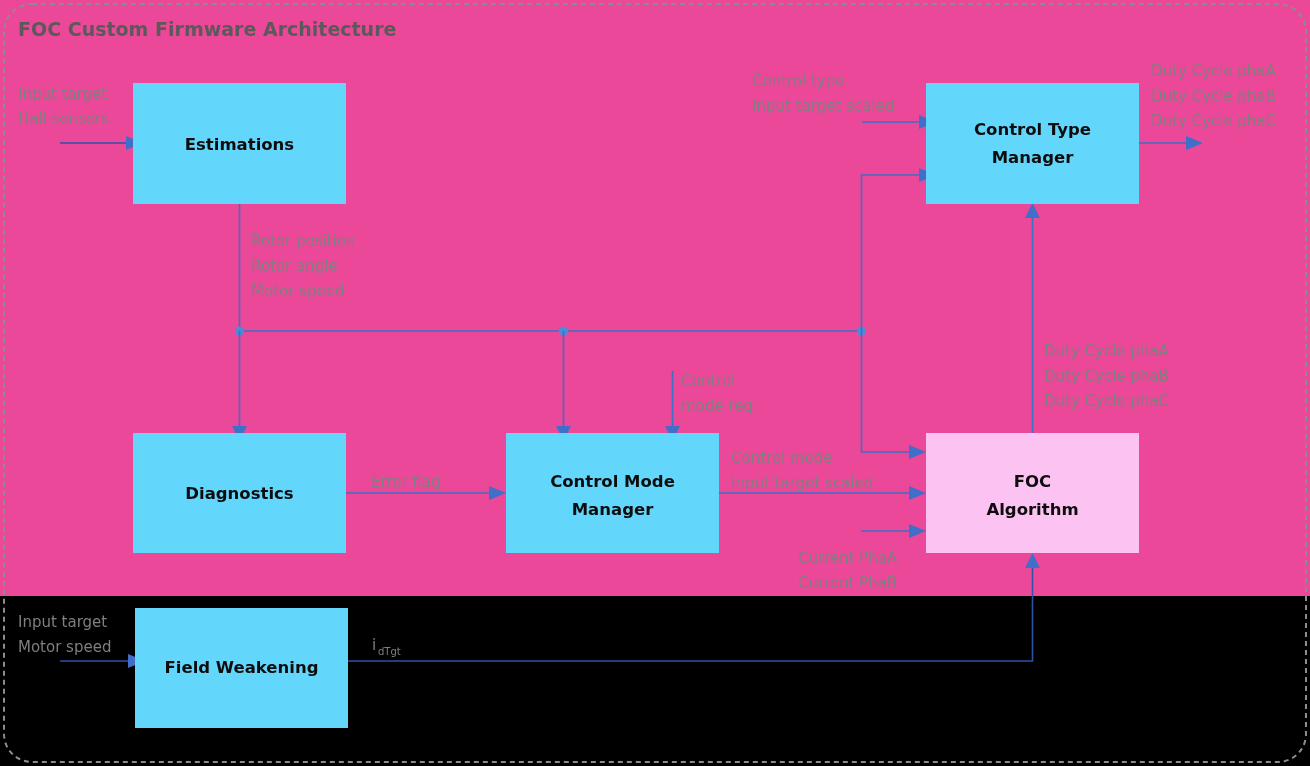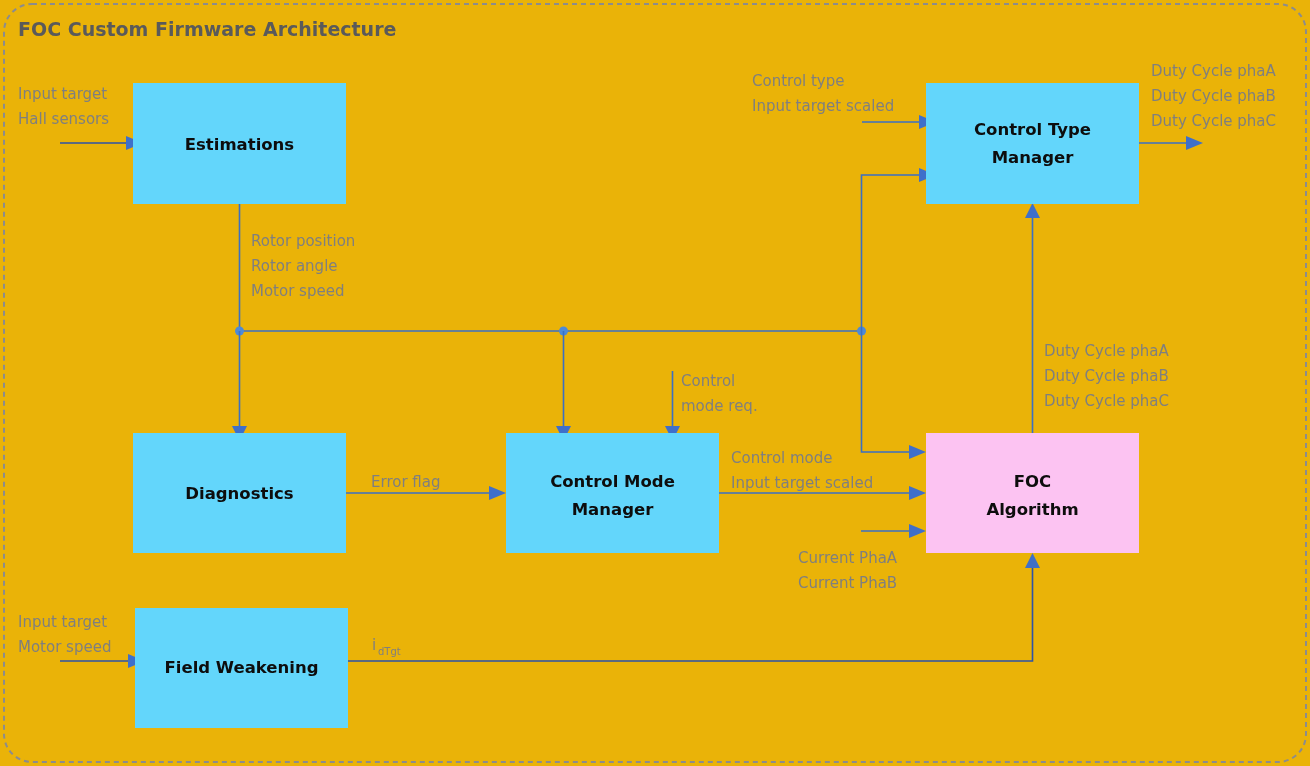--- a/index.html
+++ b/index.html
@@ -10,22 +10,22 @@
   }
   body {
     width: 1310px;
     height: 766px;
     overflow: hidden;
     font-family: "DejaVu Sans", "Liberation Sans", sans-serif;
   }
   #diagram-root {
     position: relative;
     width: 1310px;
-    height: 766px;
-    background: #eab308;
+    height: 596px;
+    background: #ec4899;
   }
   svg#diagram-canvas {
     position: absolute;
     left: 0;
     top: 0;
     width: 1310px;
     height: 766px;
     display: block;
   }
   .frame-border {

